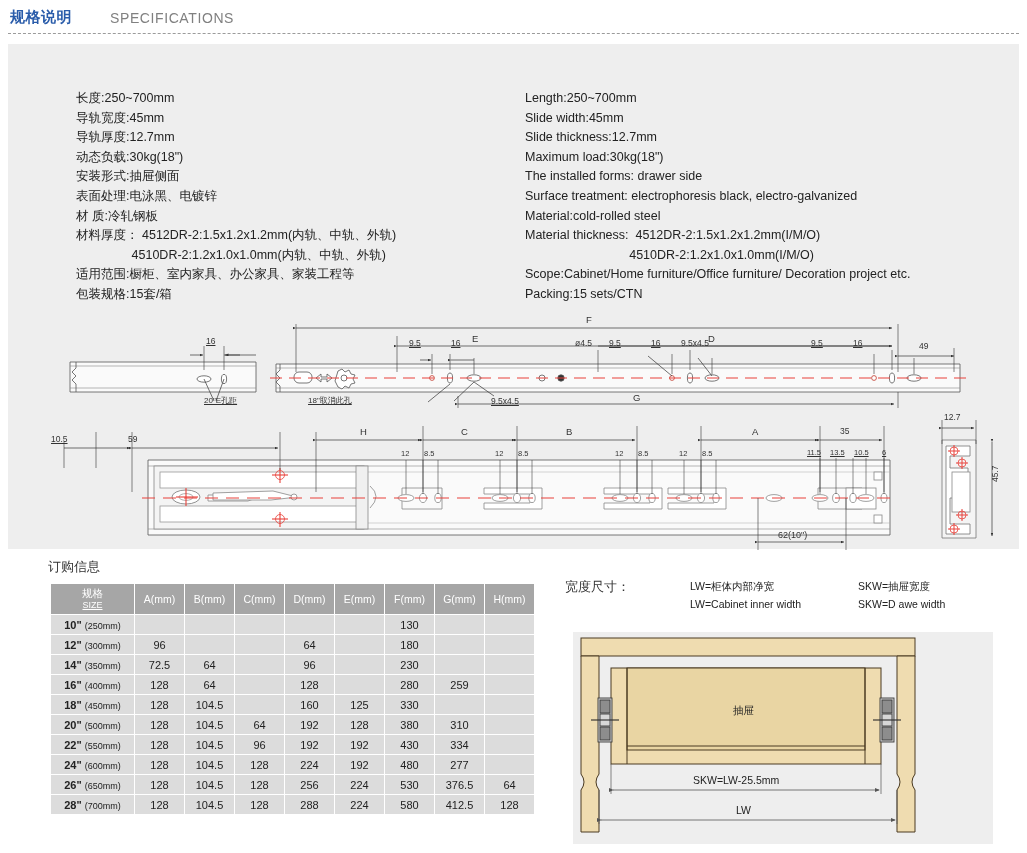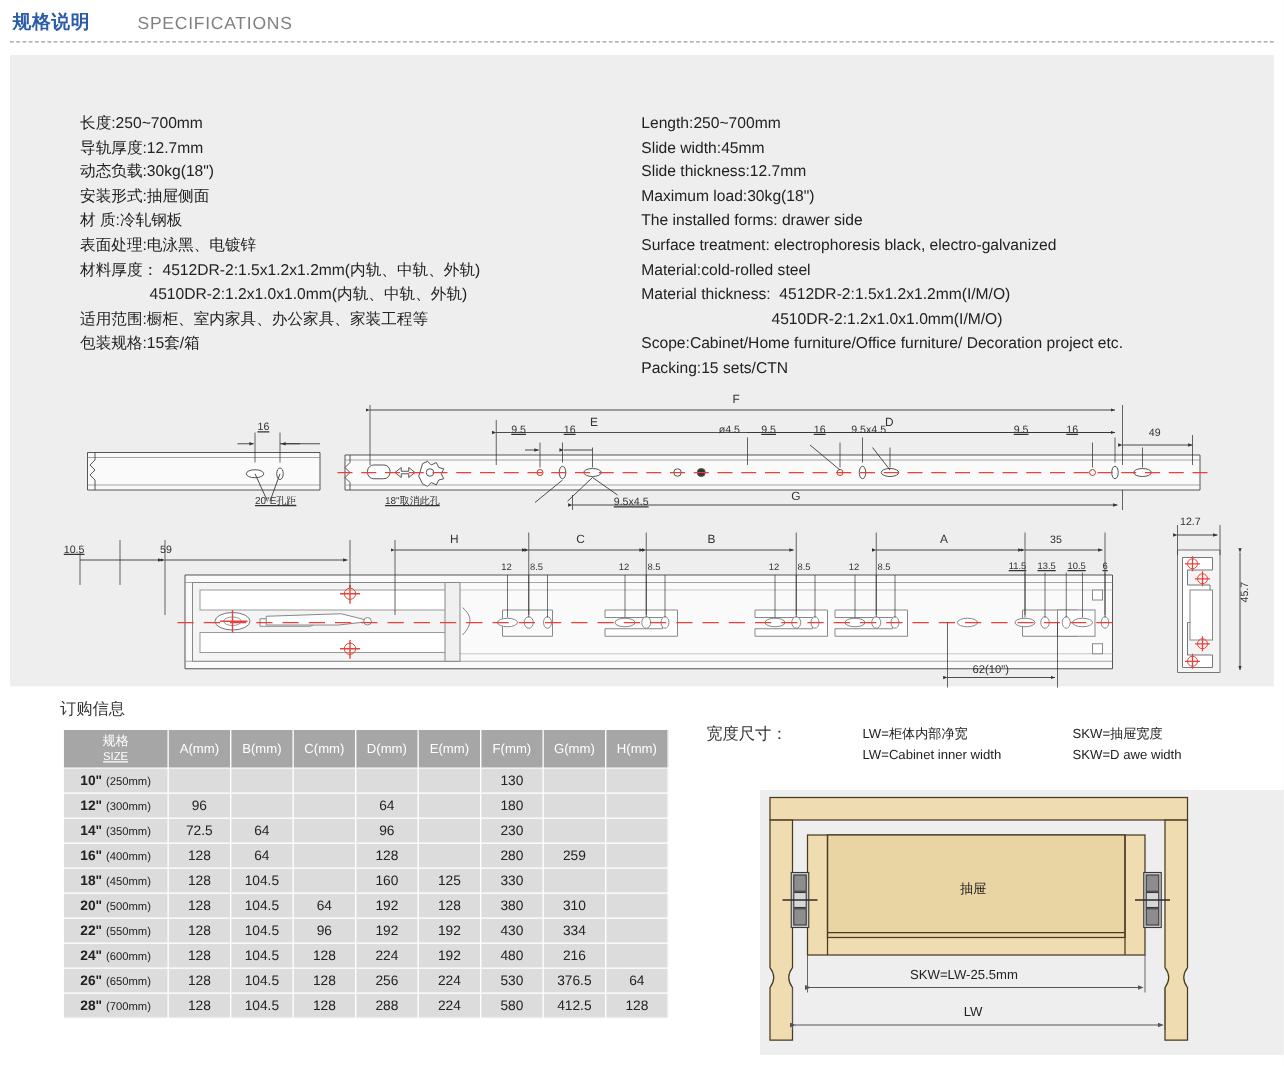--- a/index.html
+++ b/index.html
@@ -28,21 +28,21 @@
   }
   
   #panel {
     position:absolute; left:8px; top:44px; width:1011px; height:505px;
     background:#eeeeee;
   }
   
   .specs { position:absolute; font-size:12.5px; color:#222; line-height:19.6px; }
   #specs-cn { left:64px; top:89px; width:440px; }
   #specs-en { left:513px; top:89px; width:500px; }
-  .specs .ln { white-space:pre; }
+  .specs .ln { white-space:pre;margin-left:12px; }
   .specs .ln.indent { padding-left:0; }
   
   #drawings { position:absolute; left:8px; top:300px; width:1011px; height:250px; }
   .dimlabel {
     position:absolute; font-size:8.5px; color:#333;
     font-family:"Liberation Sans","DejaVu Sans",sans-serif; white-space:nowrap;
   }
   .dimlabel.u { text-decoration:underline; }
   
   #order-title {
@@ -64,41 +64,42 @@
     font-size:11px;
   }
   #order-table td.sizecell { text-align:center; font-weight:bold; font-size:11px; }
   #order-table td.sizecell .mm { font-weight:normal; font-size:9px; }
   .colw { width:50px; }
   
   #width-section { position:absolute; left:560px; top:572px; width:460px; }
   #width-label { position:absolute; left:5px; top:6px; font-size:13px; color:#333; }
   .leg { position:absolute; font-size:10.5px; color:#222; white-space:nowrap; }
   
-  #cabinet { position:absolute; left:608px; top:632px; width:420px; height:212px; background:#eeeeee; }
+  #cabinet { position:absolute; left:573px; top:632px; width:420px; height:212px; background:#eeeeee; }
   .dlabel { position:absolute; font-size:10.5px; color:#222; white-space:nowrap; }
 </style>
 </head>
 <body>
 
 <div id="header">
   <div class="title-cn">规格说明</div>
   <div class="title-en">SPECIFICATIONS</div>
   <div class="rule"></div>
 </div>
 
 <div id="panel"></div>
 
 <div class="specs" id="specs-cn">
   <div class="ln">长度:250~700mm</div>
+  <div class="ln">导轨宽度:45mm</div>
   <div class="ln">导轨厚度:12.7mm</div>
   <div class="ln">动态负载:30kg(18")</div>
   <div class="ln">安装形式:抽屉侧面</div>
+  <div class="ln">表面处理:电泳黑、电镀锌</div>
   <div class="ln">材 质:冷轧钢板</div>
-  <div class="ln">表面处理:电泳黑、电镀锌</div>
   <div class="ln">材料厚度： 4512DR-2:1.5x1.2x1.2mm(内轨、中轨、外轨)</div>
   <div class="ln indent">                4510DR-2:1.2x1.0x1.0mm(内轨、中轨、外轨)</div>
   <div class="ln">适用范围:橱柜、室内家具、办公家具、家装工程等</div>
   <div class="ln">包装规格:15套/箱</div>
 </div>
 
 <div class="specs" id="specs-en">
   <div class="ln">Length:250~700mm</div>
   <div class="ln">Slide width:45mm</div>
   <div class="ln">Slide thickness:12.7mm</div>
@@ -470,21 +471,21 @@
         <td></td>
       </tr>
       <tr>
         <td class="sizecell"><span>24" </span><span class="mm">(600mm)</span></td>
         <td>128</td>
         <td>104.5</td>
         <td>128</td>
         <td>224</td>
         <td>192</td>
         <td>480</td>
-        <td>216</td>
+        <td>277</td>
         <td></td>
       </tr>
       <tr>
         <td class="sizecell"><span>26" </span><span class="mm">(650mm)</span></td>
         <td>128</td>
         <td>104.5</td>
         <td>128</td>
         <td>256</td>
         <td>224</td>
         <td>530</td>

